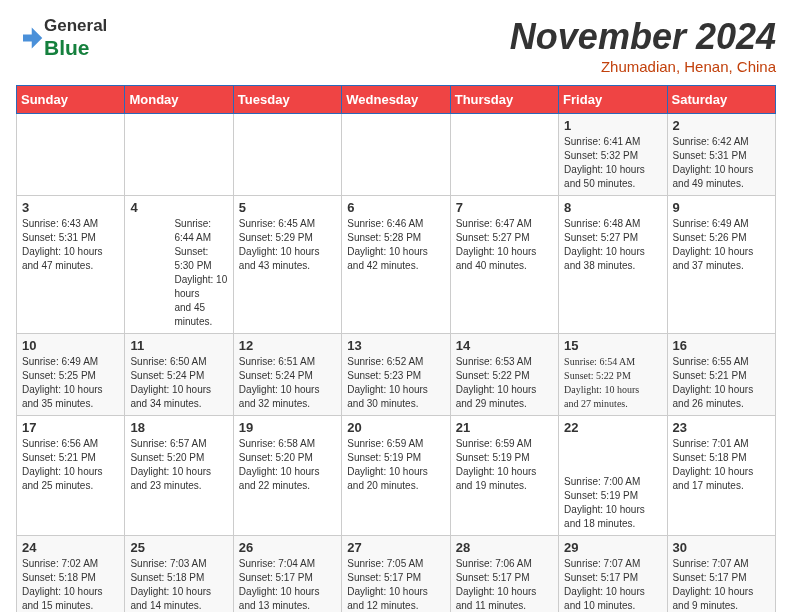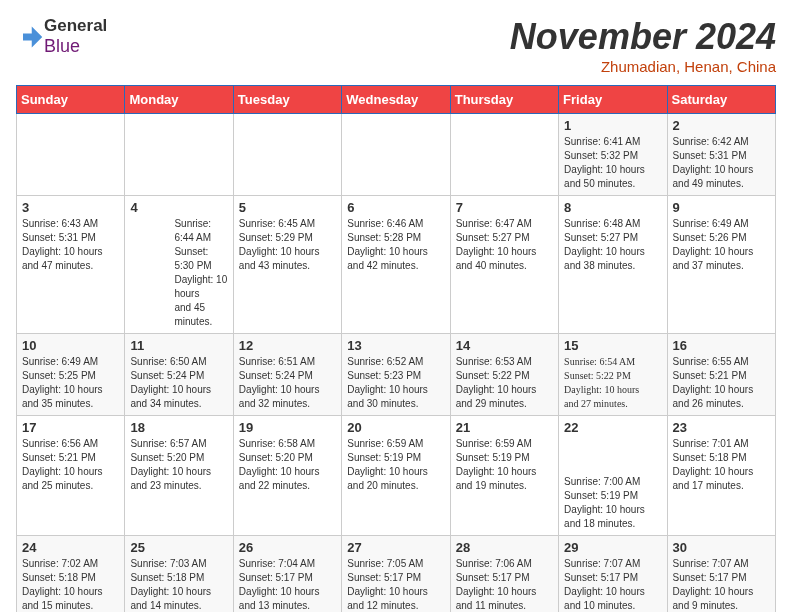--- a/index.html
+++ b/index.html
@@ -100,21 +100,21 @@
 <body>
 
 <div class="header-area">
   <div class="logo">
     <svg class="logo-icon" viewBox="0 0 32 32">
       <rect x="0" y="0" width="32" height="32" fill="white"></rect>
       <polygon points="18,4 30,16 18,28 18,20 8,20 8,12 18,12" fill="#4a90d9"></polygon>
     </svg>
     <div>
       <div style="font-size:17px;font-weight:bold;color:#333;">General</div>
-      <div style="font-size:18px;font-weight:normal;color:#701a75;">Blue</div>
+      <div style="font-size:21px;font-weight:bold;color:#15803d;">Blue</div>
     </div>
   </div>
   <div class="title-area">
     <div class="month-title">November 2024</div>
     <div class="location-title">Zhumadian, Henan, China</div>
   </div>
 </div>
 
 <table>
   <thead>

